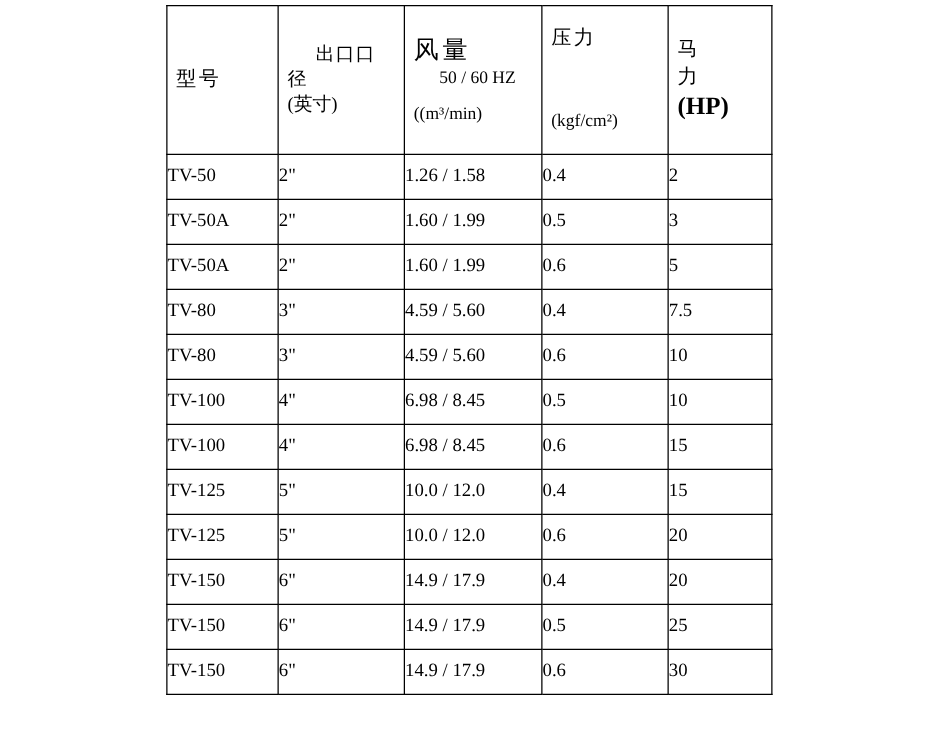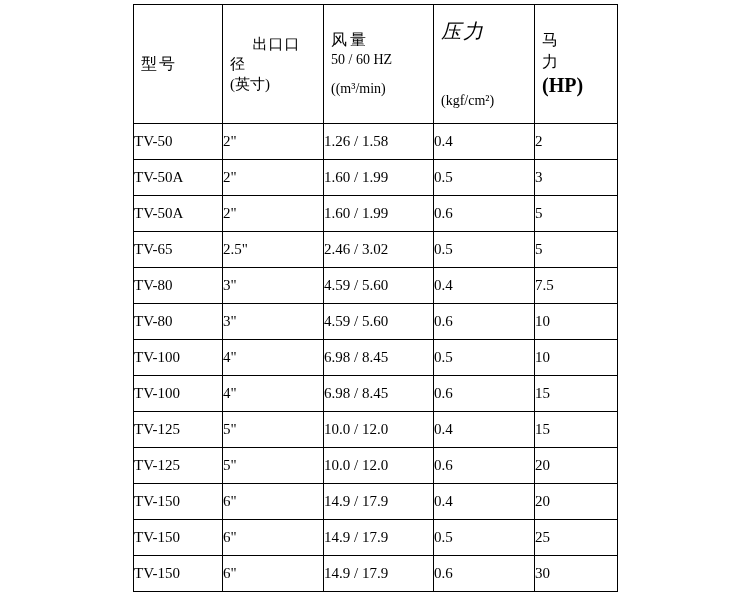--- a/index.html
+++ b/index.html
@@ -58,24 +58,24 @@
     padding-left: 7px;
   }
 
   
   .hd-model {
     font-size: 16px;
     letter-spacing: 2px;
   }
   .hd-outlet .l1 { letter-spacing: 1px; text-align: center; }
   .hd-outlet .l2 { }
-  .hd-flow .l1 { font-size: 16px; letter-spacing: 3px; }
-  .hd-flow .l2 { font-size: 14px; }
+  .hd-flow .l1 { font-size: 20px; letter-spacing: 3px; }
+  .hd-flow .l2 { font-size: 14px; text-align: center; }
   .hd-flow .l3 { font-size: 14px; margin-top: 10px; }
-  .hd-press .l1 { font-size: 20px; letter-spacing: 2px; font-style: italic; }
+  .hd-press .l1 { font-size: 16px; letter-spacing: 2px; }
   .hd-press .l2 { font-size: 14px; margin-top: 47px; }
   .hd-power .l1 { font-size: 16px; }
   .hd-power .l2 { font-size: 16px; }
   .hd-power .l3 { font-size: 20px; font-weight: bold; }
 
   tbody td {
     height: 35px;
     font-size: 15px;
     padding: 0 0 0 7px;
     text-align: left;
@@ -138,27 +138,20 @@
             <td>3</td>
           </tr>
           <tr>
             <td class="model">TV-50A</td>
             <td>2"</td>
             <td>1.60 / 1.99</td>
             <td>0.6</td>
             <td>5</td>
           </tr>
           <tr>
-            <td class="model">TV-65</td>
-            <td>2.5"</td>
-            <td>2.46 / 3.02</td>
-            <td>0.5</td>
-            <td>5</td>
-          </tr>
-          <tr>
             <td class="model">TV-80</td>
             <td>3"</td>
             <td>4.59 / 5.60</td>
             <td>0.4</td>
             <td>7.5</td>
           </tr>
           <tr>
             <td class="model">TV-80</td>
             <td>3"</td>
             <td>4.59 / 5.60</td>

